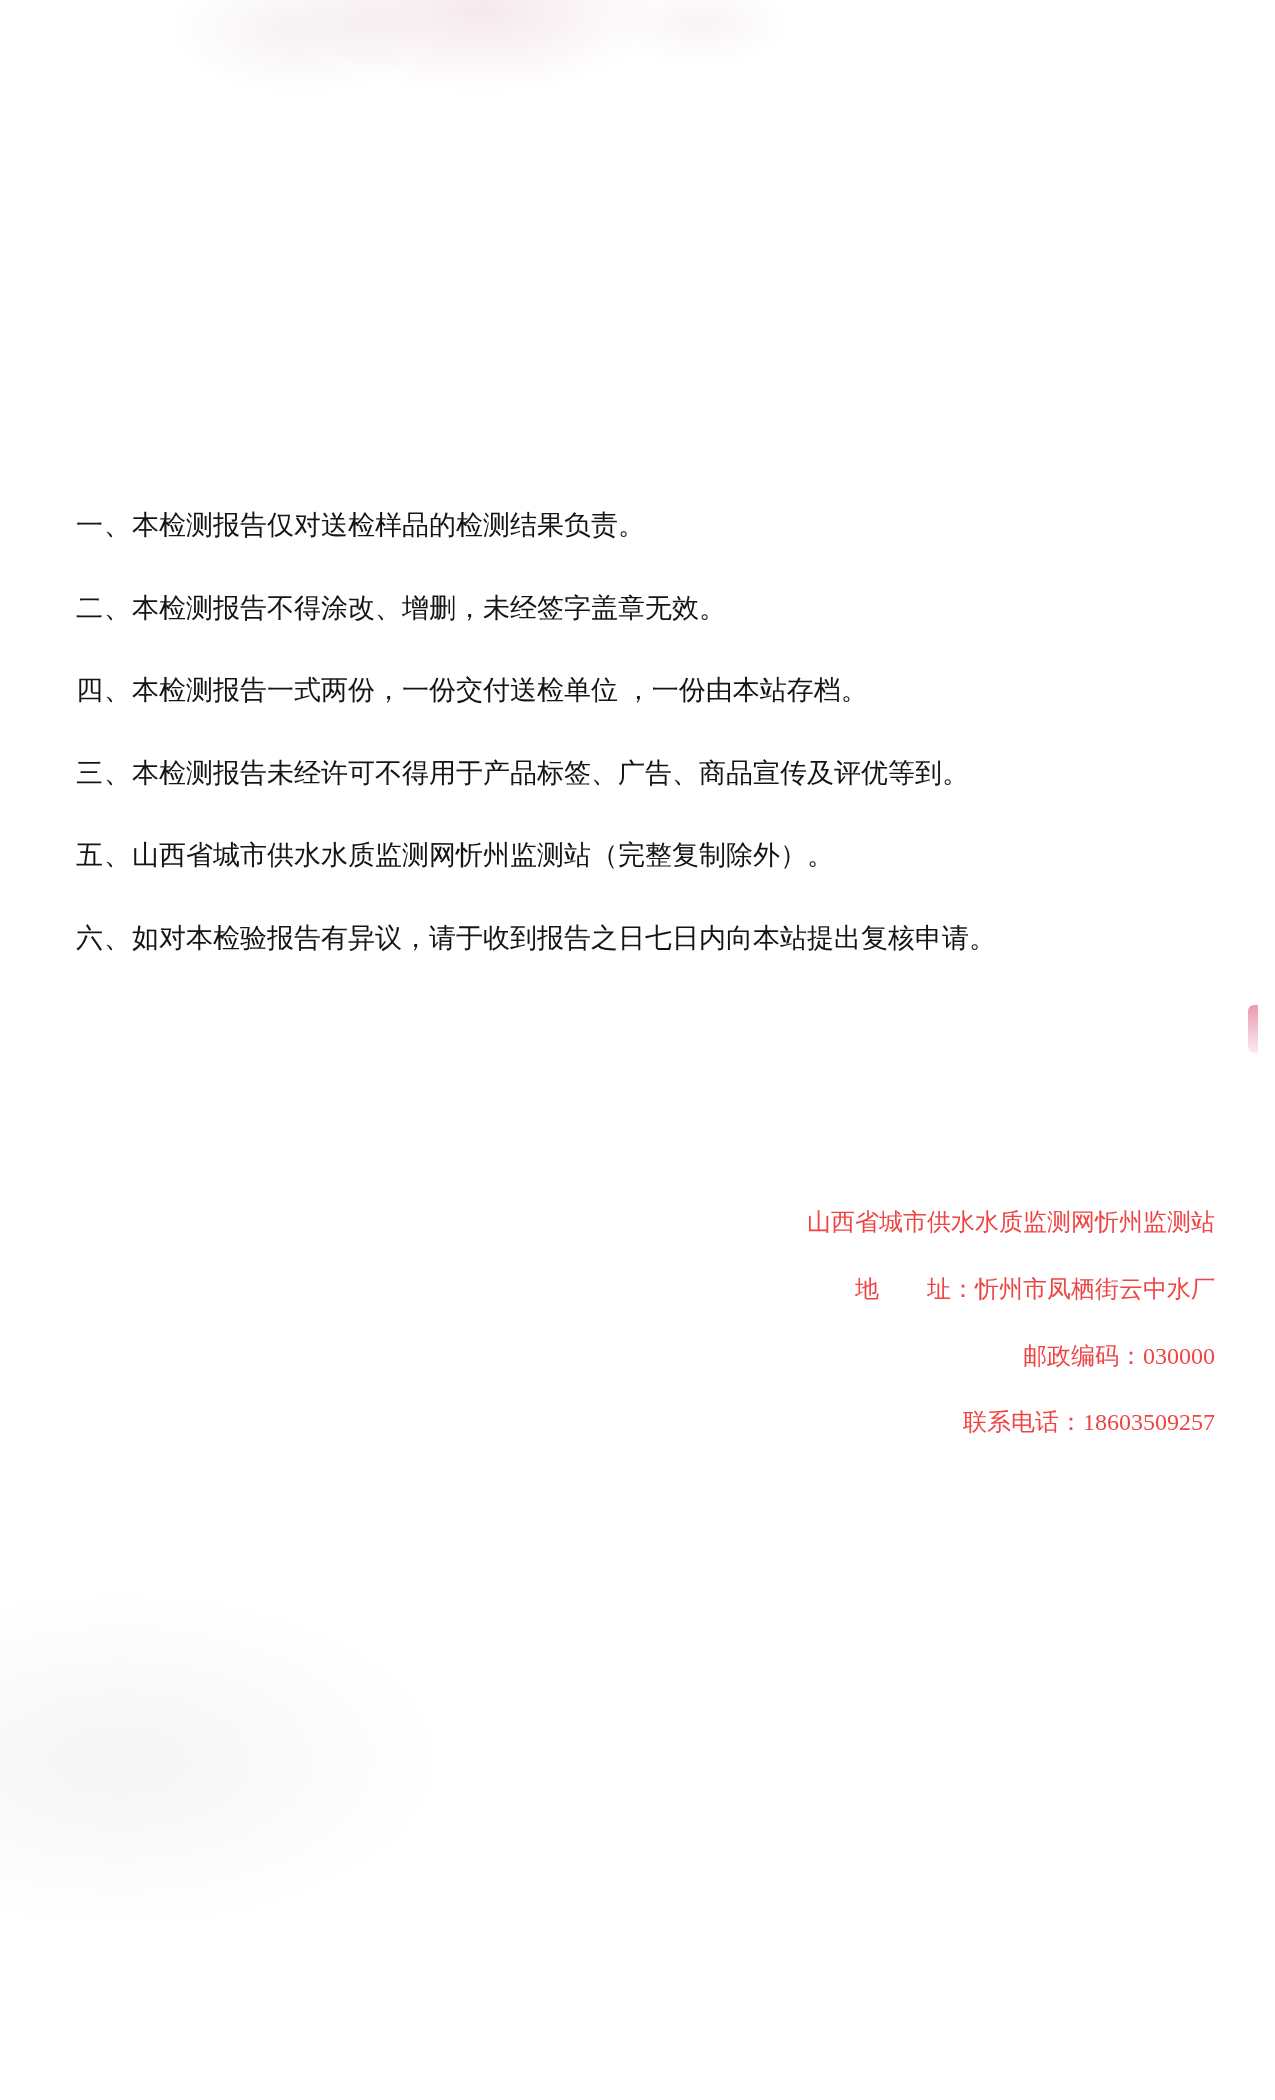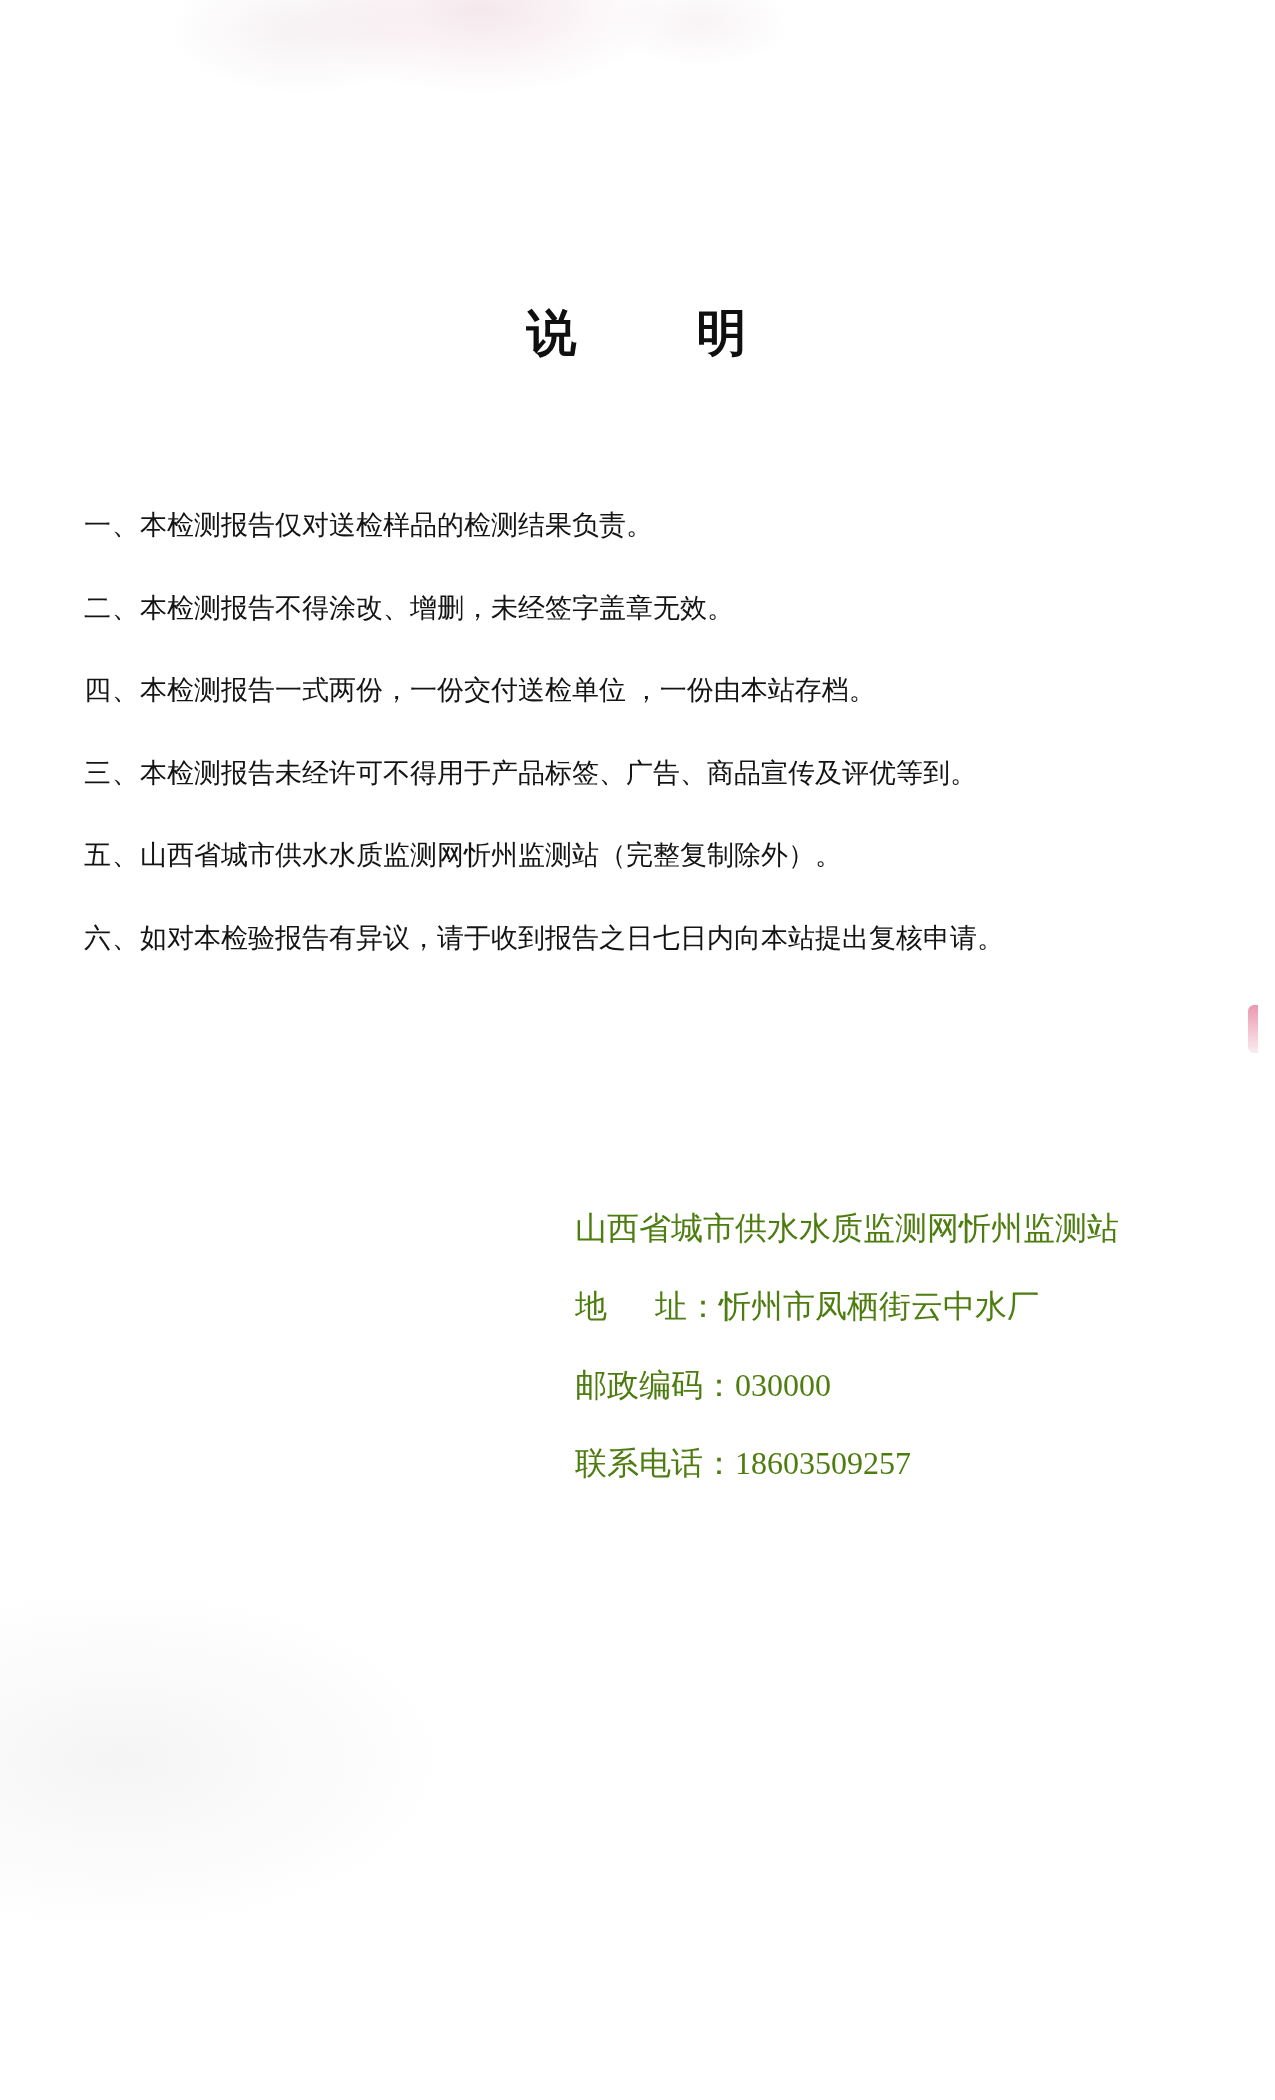--- a/index.html
+++ b/index.html
@@ -56,66 +56,64 @@
     color: #101010;
   }
   .doc-title .gap {
     display: inline-block;
     width: 118px;
   }
 
   .clauses {
     position: absolute;
     top: 505px;
-    left: 84px;
+    left: 76px;
     width: 1090px;
   }
   .clause {
     font-size: 27px;
     line-height: 1.5;
     color: #141414;
     margin-bottom: 42px;
     white-space: nowrap;
   }
   .clause .num {
     letter-spacing: 1px;
   }
 
   .footer-block {
     position: absolute;
     top: 1205px;
     left: 575px;
     width: 640px;
   }
   .footer-line {
-    font-size: 32px;
+    font-size: 24px;
     line-height: 1.45;
-    color: #4d7c0f;
+    color: #ef4444;
     margin-bottom: 32px;
     white-space: nowrap;
+    text-align: right;
   }
   .footer-line .label-wide {
     display: inline-block;
   }
   .footer-line .spacer {
     display: inline-block;
     width: 48px;
   }
 </style>
 </head>
 <body>
 
 <div class="scan-tint"></div>
 <div class="edge-mark"></div>
 
 <div class="page">
 
-  <div class="doc-title">
-    <span>说</span><span class="gap"></span><span>明</span>
-  </div>
 
   <div class="clauses">
 
     <div class="clause">
       <span class="num">一、</span><span>本检测报告仅对送检样品的检测结果负责。</span>
     </div>
 
     <div class="clause">
       <span class="num">二、</span><span>本检测报告不得涂改、增删，未经签字盖章无效。</span>
     </div>

